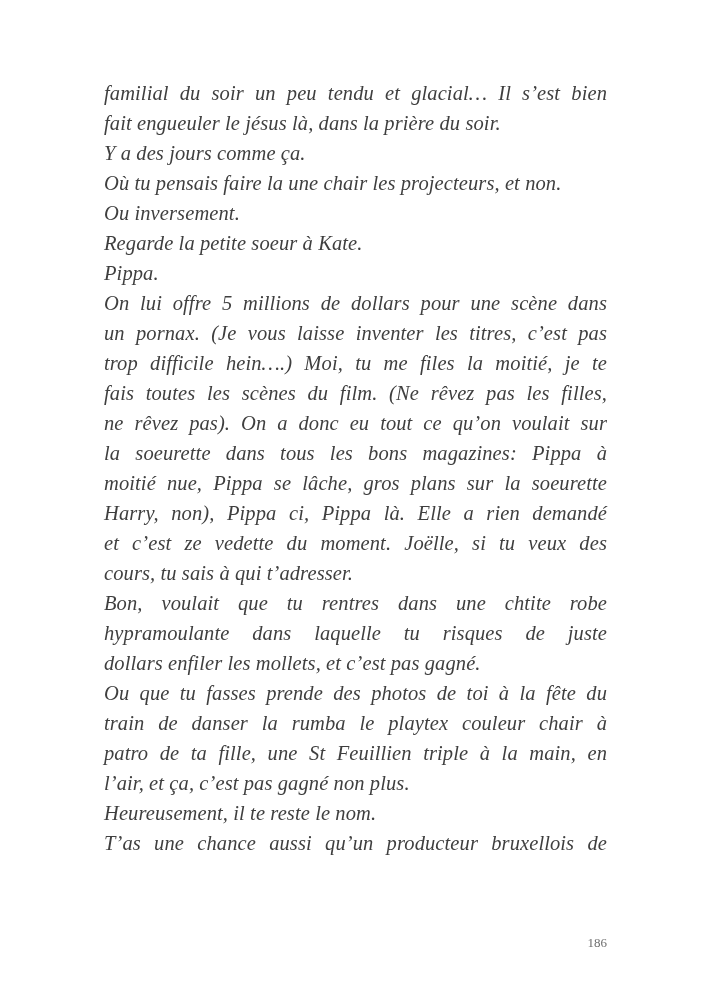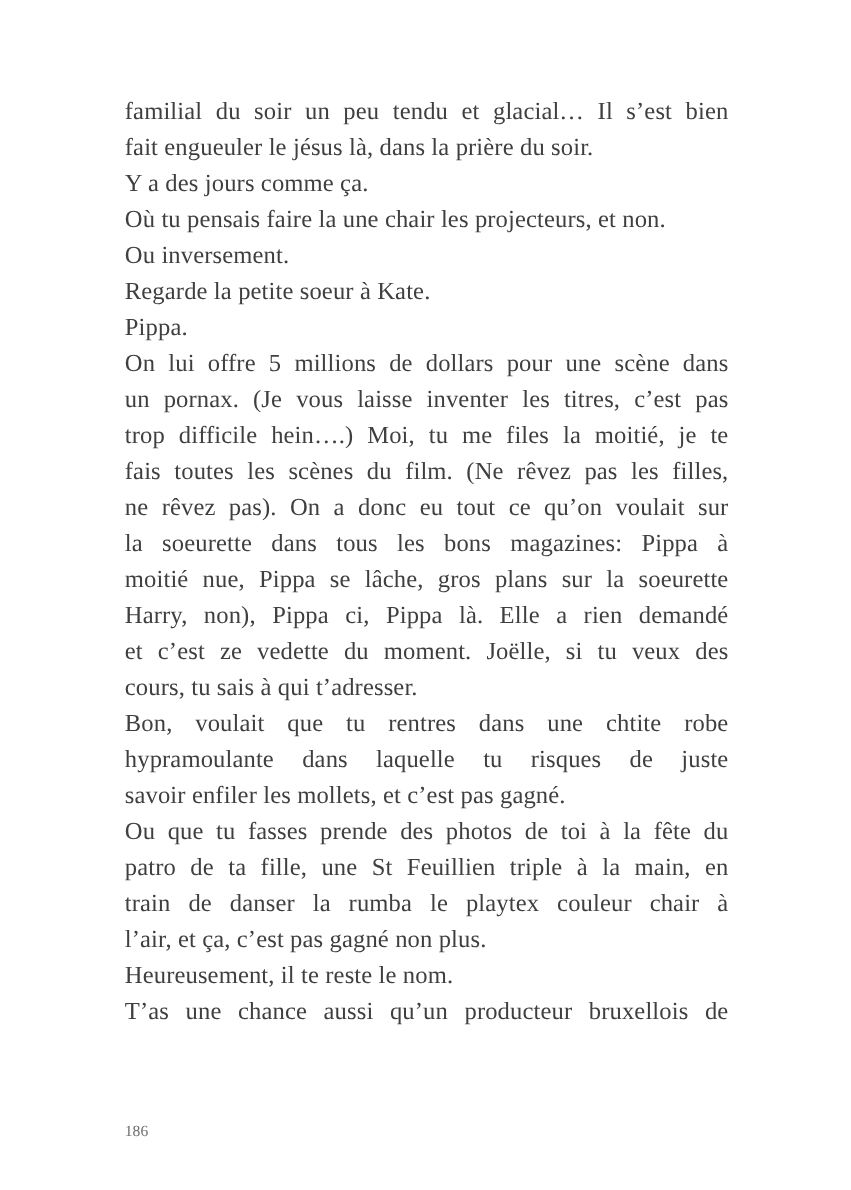--- a/index.html
+++ b/index.html
@@ -21,32 +21,33 @@
     top: 78px;
     width: 503px;
     color: #3f3f3f;
     font-size: 20.5px;
     line-height: 30px;
     letter-spacing: 0.1px;
   }
   .line {
     white-space: normal;
     text-align: left;
+    font-style: italic;
   }
   .line.j {
     text-align: justify;
     text-align-last: justify;
     -moz-text-align-last: justify;
   }
   .page-number {
     position: absolute;
     left: 104px;
     top: 935px;
     width: 503px;
-    text-align: left;
+    text-align: right;
     font-size: 13px;
     color: #6e6e6e;
   }
 </style>
 </head>
 <body>
 
 <div class="book-page">
   <div class="text-column">
       <div class="line j">familial du soir un peu tendu et glacial… Il s’est bien</div>
@@ -61,22 +62,22 @@
       <div class="line j">trop difficile hein….) Moi, tu me files la moitié, je te</div>
       <div class="line j">fais toutes les scènes du film. (Ne rêvez pas les filles,</div>
       <div class="line j">ne rêvez pas). On a donc eu tout ce qu’on voulait sur</div>
       <div class="line j">la soeurette dans tous les bons magazines: Pippa à</div>
       <div class="line j">moitié nue, Pippa se lâche, gros plans sur la soeurette</div>
       <div class="line j">Harry, non), Pippa ci, Pippa là. Elle a rien demandé</div>
       <div class="line j">et c’est ze vedette du moment. Joëlle, si tu veux des</div>
       <div class="line">cours, tu sais à qui t’adresser.</div>
       <div class="line j">Bon, voulait que tu rentres dans une chtite robe</div>
       <div class="line j">hypramoulante dans laquelle tu risques de juste</div>
-      <div class="line">savoir enfiler les mollets, et c’est pas gagné.</div>
+      <div class="line">dollars enfiler les mollets, et c’est pas gagné.</div>
       <div class="line j">Ou que tu fasses prende des photos de toi à la fête du</div>
+      <div class="line j">train de danser la rumba le playtex couleur chair à</div>
       <div class="line j">patro de ta fille, une St Feuillien triple à la main, en</div>
-      <div class="line j">train de danser la rumba le playtex couleur chair à</div>
       <div class="line">l’air, et ça, c’est pas gagné non plus.</div>
       <div class="line">Heureusement, il te reste le nom.</div>
       <div class="line j">T’as une chance aussi qu’un producteur bruxellois de</div>
     </div>
   <div class="page-number">186</div>
 </div>
 
 </body></html>

